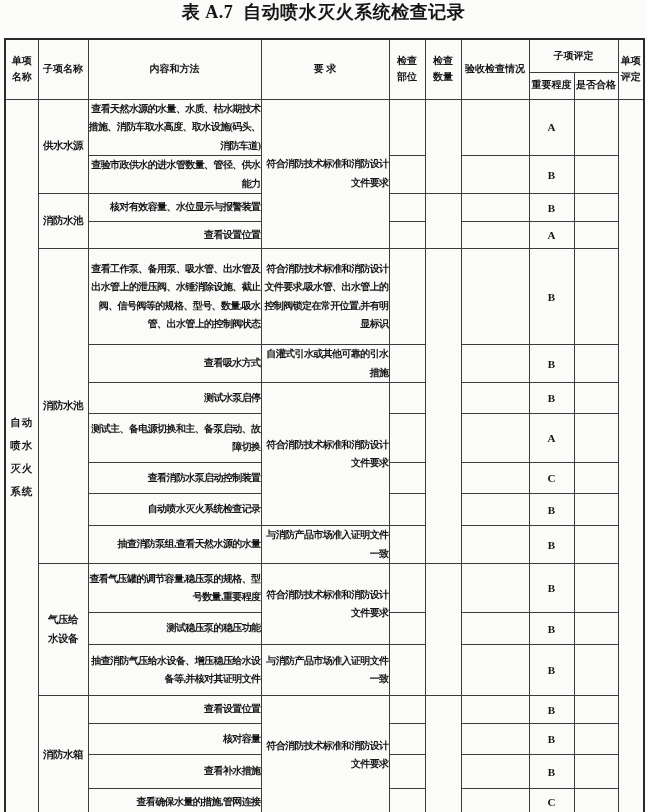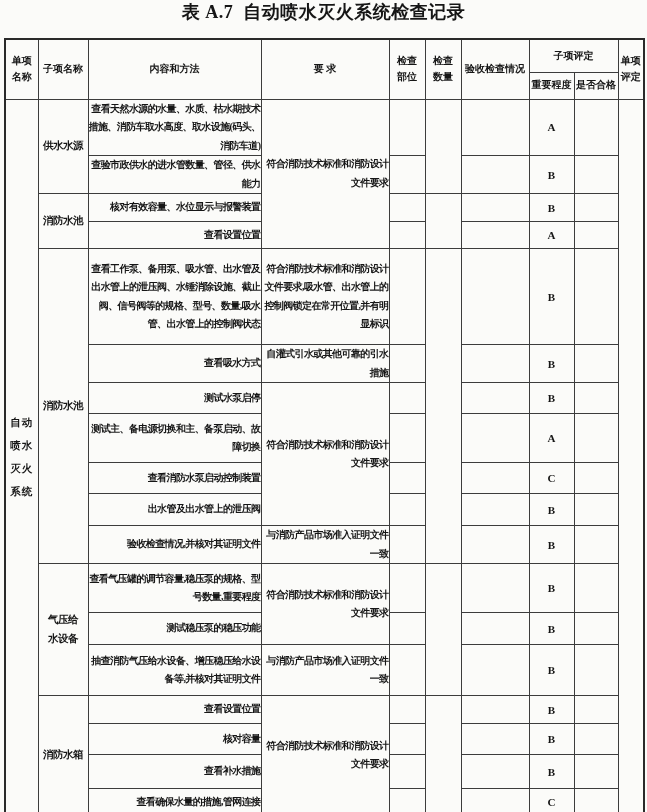--- a/index.html
+++ b/index.html
@@ -203,29 +203,29 @@
 
       <tr style="height:31px">
         <td class="c-content">查看消防水泵启动控制装置</td>
         <td class="c-empty"></td>
         <td class="c-empty"></td>
         <td class="c-imp">C</td>
         <td class="c-empty"></td>
       </tr>
 
       <tr style="height:32px">
-        <td class="c-content">出水管及出水管上的泄压阀</td>
-        <td class="c-empty"></td>
-        <td class="c-empty"></td>
-        <td class="c-imp">B</td>
-        <td class="c-empty"></td>
-      </tr>
-
-      <tr style="height:31px">
-        <td class="c-content">验收检查情况,并核对其证明文件</td>
+        <td class="c-content">自动喷水灭火系统检查记录</td>
+        <td class="c-empty"></td>
+        <td class="c-empty"></td>
+        <td class="c-imp">B</td>
+        <td class="c-empty"></td>
+      </tr>
+
+      <tr style="height:31px">
+        <td class="c-content">抽查消防泵组,查看天然水源的水量</td>
         <td class="c-req">与消防产品市场准入证明文件一致</td>
         <td class="c-empty"></td>
         <td class="c-empty"></td>
         <td class="c-imp">B</td>
         <td class="c-empty"></td>
       </tr>
 
       <tr style="height:49px">
         <td class="c-sub" rowspan="3">气压给
 水设备</td>

